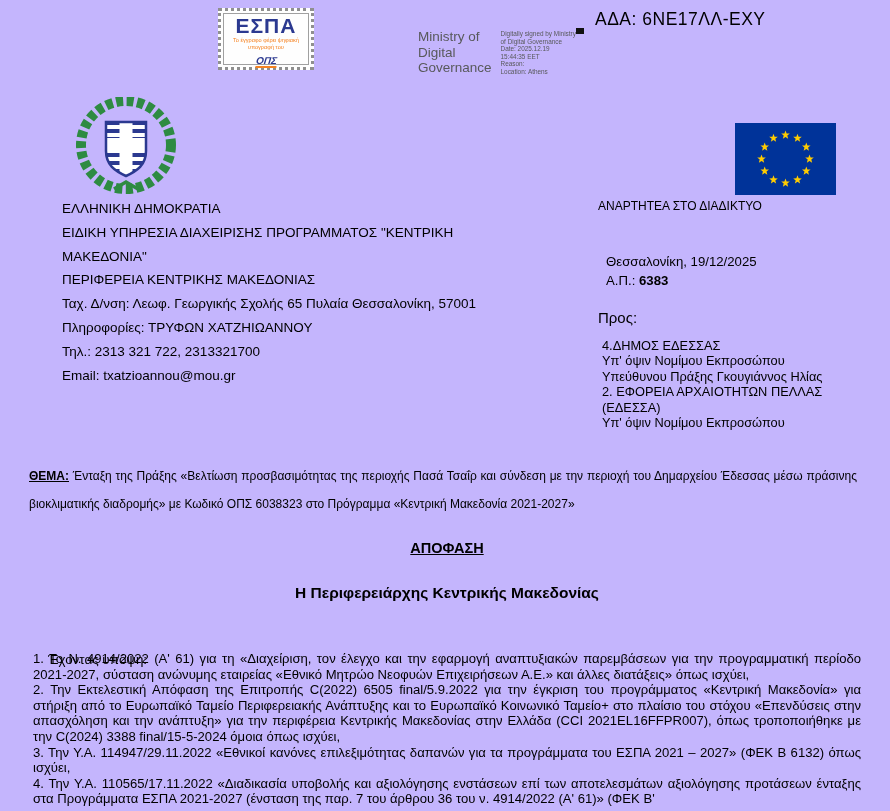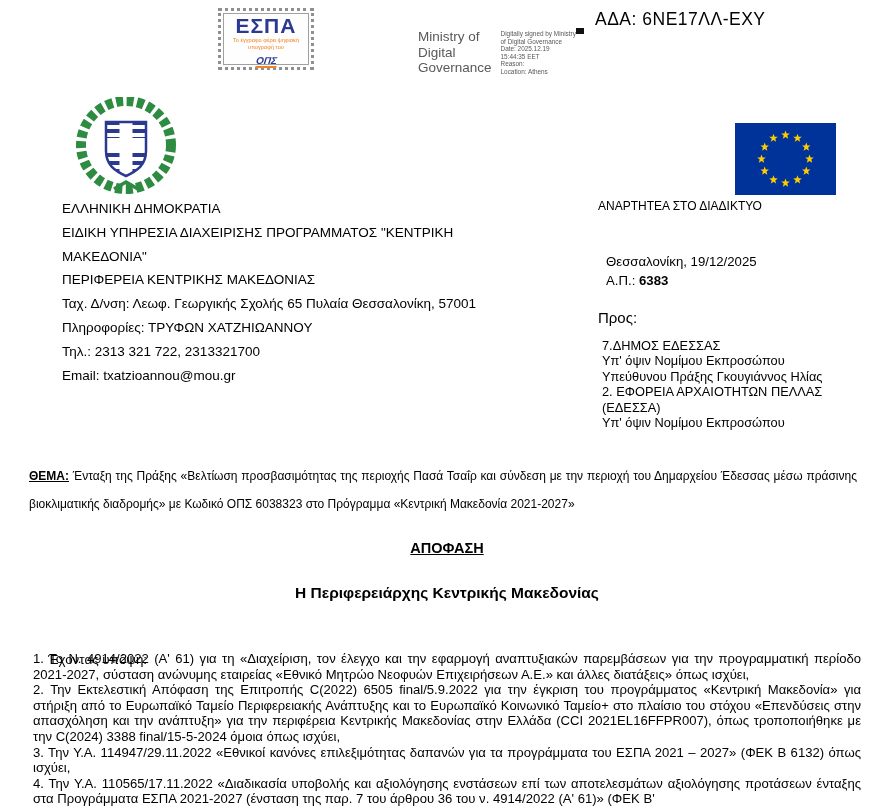--- a/index.html
+++ b/index.html
@@ -5,21 +5,21 @@
   :root{
     --espa-blue:#2b3990; --espa-orange:#f58220;
     --eu-blue:#003399; --eu-yellow:#ffcc00;
     --emblem-green:#2e8b42; --emblem-blue:#2b3990;
     --sig-gray:#58595b; --ink:#000000;
   }
   html,body{margin:0;padding:0;}
   body{background:#e8e8e8;}
   .page{
     position:relative; width:890px; height:811px; margin:0 auto;
-    background:#ffffff; overflow:hidden;
+    background:#c4b5fd; overflow:hidden;
     font-family:"Liberation Sans","DejaVu Sans",sans-serif; color:var(--ink);
   }
   
   .espa-stamp{position:absolute;left:218px;top:8px;width:96px;height:62px;
     border:3px dotted #8f8f8f;background:#fefefe;box-sizing:border-box;}
   .espa-inner{position:absolute;inset:2px;border:1px solid #a0a0a0;text-align:center;padding-top:1px;}
   .espa-title{color:var(--espa-blue);font-weight:bold;font-size:21px;line-height:22px;letter-spacing:1px;}
   .espa-sub{color:var(--espa-orange);font-size:5.6px;line-height:6.5px;white-space:pre-line;}
   .espa-ops{display:inline-block;color:var(--espa-blue);font-weight:bold;font-style:italic;
     font-size:10px;line-height:11px;border-bottom:2px solid var(--espa-orange);transform:skewX(-6deg);}
@@ -132,21 +132,21 @@
       <div>Email: txatzioannou@mou.gr</div>
     </div>
 
   <div class="anartitea">ΑΝΑΡΤΗΤΕΑ ΣΤΟ ΔΙΑΔΙΚΤΥΟ</div>
   <div class="meta-date">
     <div>Θεσσαλονίκη, 19/12/2025</div>
     <div><span>Α.Π.: </span><b>6383</b></div>
   </div>
   <div class="to-label">Προς:</div>
   <div class="recipients">
-      <div>7.ΔΗΜΟΣ ΕΔΕΣΣΑΣ</div>
+      <div>4.ΔΗΜΟΣ ΕΔΕΣΣΑΣ</div>
       <div>Υπ' όψιν Νομίμου Εκπροσώπου</div>
       <div>Υπεύθυνου Πράξης Γκουγιάννος Ηλίας</div>
       <div>2. ΕΦΟΡΕΙΑ ΑΡΧΑΙΟΤΗΤΩΝ ΠΕΛΛΑΣ</div>
       <div>(ΕΔΕΣΣΑ)</div>
       <div>Υπ' όψιν Νομίμου Εκπροσώπου</div>
     </div>
 
   <div class="subject"><span class="subject-label">ΘΕΜΑ:</span><span> Ένταξη της Πράξης «Βελτίωση προσβασιμότητας της περιοχής Πασά Τσαΐρ και σύνδεση με την περιοχή του Δημαρχείου Έδεσσας μέσω πράσινης βιοκλιματικής διαδρομής» με Κωδικό ΟΠΣ 6038323 στο Πρόγραμμα «Κεντρική Μακεδονία 2021-2027»</span></div>
 
   <div class="h-apofasi"><span>ΑΠΟΦΑΣΗ</span></div>

